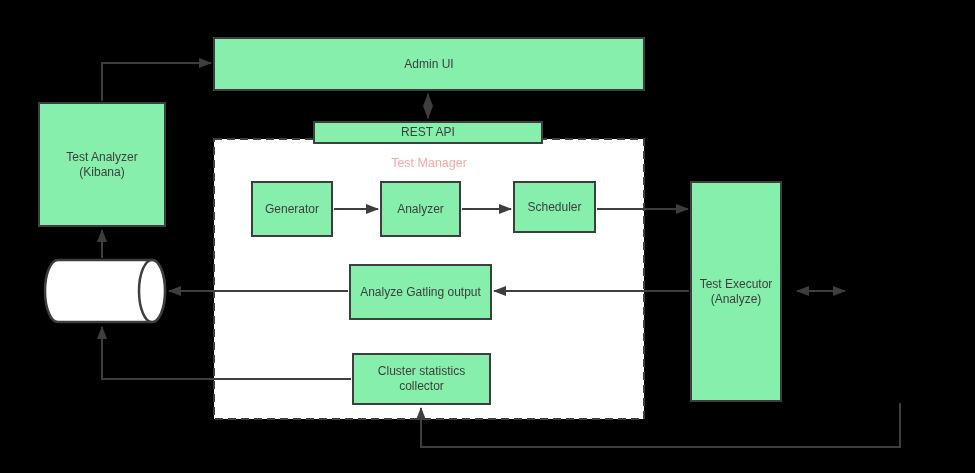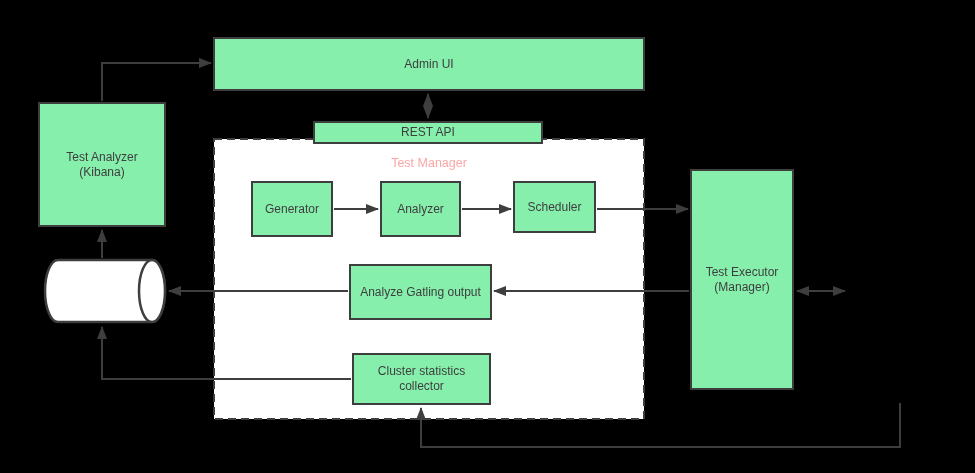--- a/index.html
+++ b/index.html
@@ -50,21 +50,21 @@
   }
   
   .admin-ui      { left: 213px; top: 37px;  width: 432px; height: 54px; }
   .rest-api      { left: 313px; top: 121px; width: 230px; height: 23px; }
   .tm-label      { left: 213px; top: 155px; width: 432px; height: 16px; font-size: 12.5px; }
   .generator     { left: 251px; top: 181px; width: 82px;  height: 56px; }
   .validator     { left: 380px; top: 181px; width: 81px;  height: 56px; }
   .scheduler     { left: 513px; top: 181px; width: 83px;  height: 52px; }
   .analyze       { left: 349px; top: 264px; width: 143px; height: 56px; }
   .cluster-stats { left: 352px; top: 353px; width: 139px; height: 52px; }
-  .test-executor { left: 690px; top: 169px; width: 104px; height: 221px; text-align: right; }
+  .test-executor { left: 690px; top: 181px; width: 92px; height: 221px; text-align: right; }
   .target-es     { left: 849px; top: 181px; width: 102px; height: 221px; }
   .test-analyzer { left: 38px;  top: 102px; width: 128px; height: 125px; }
   .result-db-lbl { left: 47px;  top: 262px; width: 98px;  height: 58px; }
 </style>
 </head>
 <body>
 
 <div id="canvas">
 
   <svg id="edges" viewBox="0 0 975 473" xmlns="http://www.w3.org/2000/svg">
@@ -122,21 +122,21 @@
     <span>Cluster statistics</span>
     <span>collector</span>
   </div>
 
   <div class="node analyze">
     <span>Analyze Gatling output</span>
   </div>
 
   <div class="node test-executor">
     <span>Test Executor</span>
-    <span>(Manager)</span>
+    <span>(Analyze)</span>
   </div>
 
 
   <div class="node test-analyzer">
     <span>Test Analyzer</span>
     <span>(Kibana)</span>
   </div>
 
 
 </div>

